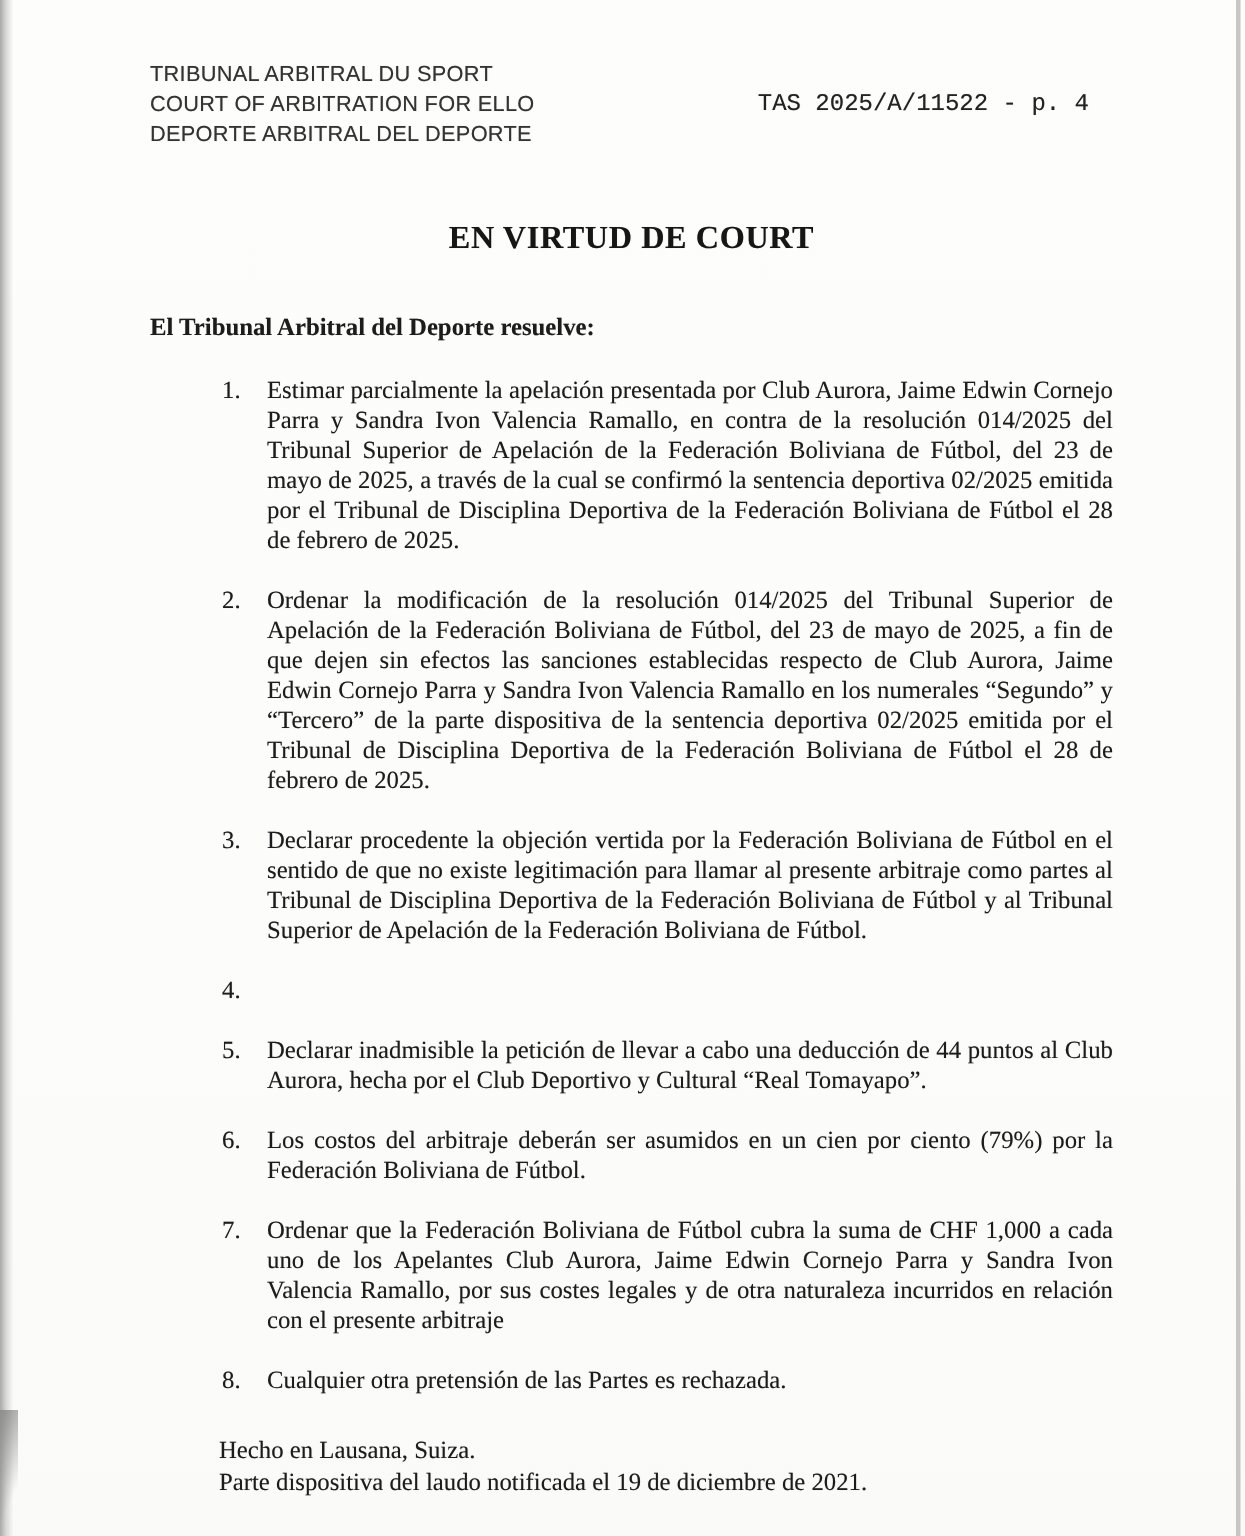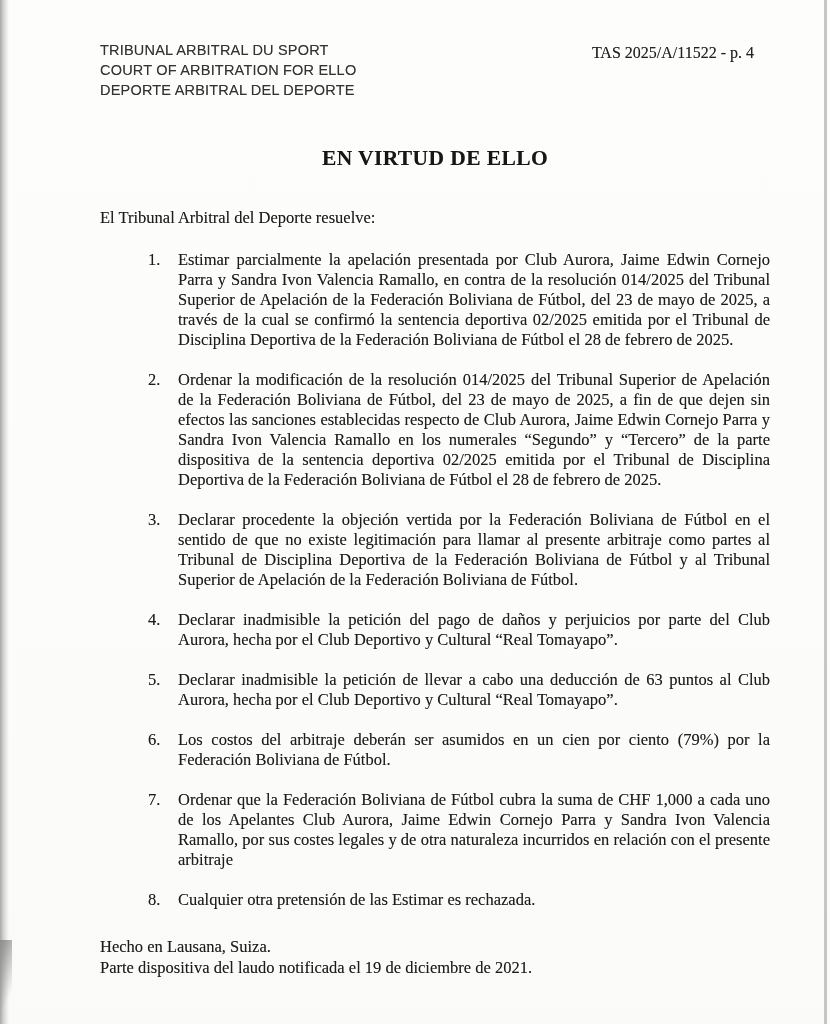--- a/index.html
+++ b/index.html
@@ -7,21 +7,21 @@
     padding: 0;
     background: #e9e9e7;
   }
   .page {
     position: relative;
     width: 830px;
     height: 1024px;
     margin: 0;
     background: linear-gradient(180deg, #fdfdfc 0%, #fcfcfa 60%, #fafaf8 100%);
     box-sizing: border-box;
-    padding: 40px 60px 0 100px;
+    padding: 40px 88px 0 100px;
     font-family: "Liberation Serif", serif;
     color: #1c1c1c;
     text-shadow: 0 0 0.5px rgba(40,40,40,0.45);
     overflow: hidden;
   }
   .scan-edge-left {
     position: absolute;
     left: 0; top: 0; bottom: 0;
     width: 9px;
     background: linear-gradient(90deg, #a9a9a7 0%, #d8d8d6 45%, rgba(255,255,255,0) 100%);
@@ -45,37 +45,37 @@
   }
   .org div {
     font-family: "Liberation Sans", sans-serif;
     font-size: 14.5px;
     line-height: 20px;
     letter-spacing: 0.2px;
     color: #333331;
     white-space: nowrap;
   }
   .case-ref {
-    font-family: Liberation Serif, serif;
+    font-family: Liberation Mono, monospace;
     font-size: 16px;
     color: #222220;
-    margin-top: 4px;
+    margin-top: 20px;
     padding-right: 16px;
     white-space: nowrap;
   }
   .title {
     text-align: center;
     font-size: 21.5px;
     font-weight: bold;
     letter-spacing: 0.4px;
     margin: 46px 0 0 0;
     color: #161614;
   }
   .intro {
-    font-weight: normal;
+    font-weight: bold;
     font-size: 16.5px;
     line-height: 21px;
     margin: 36px 0 0 0;
   }
   .items {
     list-style: none;
     margin: 22px 0 0 0;
     padding: 0;
   }
   .item {
@@ -90,75 +90,75 @@
     margin-left: 48px;
   }
   .item .txt {
     flex: 1;
     text-align: justify;
   }
   .doc-footer {
     margin-top: 26px;
     font-size: 16.5px;
     line-height: 21px;
+    margin-left: 46px;
   }
 </style>
 </head>
 <body>
 
 <div class="page">
   <div class="scan-edge-left"></div>
   <div class="scan-edge-left-smudge"></div>
   <div class="scan-edge-right"></div>
 
   <header class="doc-header">
     <div class="org">
       <div>TRIBUNAL ARBITRAL DU SPORT</div>
       <div>COURT OF ARBITRATION FOR ELLO</div>
       <div>DEPORTE ARBITRAL DEL DEPORTE</div>
     </div>
     <div class="case-ref">TAS 2025/A/11522 - p. 4</div>
   </header>
 
-  <h1 class="title">EN VIRTUD DE ELLO</h1>
+  <h1 class="title">EN VIRTUD DE COURT</h1>
 
   <p class="intro">El Tribunal Arbitral del Deporte resuelve:</p>
 
   <ol class="items">
     <li class="item">
       <span class="num">1.</span>
       <span class="txt">Estimar parcialmente la apelación presentada por Club Aurora, Jaime Edwin Cornejo Parra y Sandra Ivon Valencia Ramallo, en contra de la resolución 014/2025 del Tribunal Superior de Apelación de la Federación Boliviana de Fútbol, del 23 de mayo de 2025, a través de la cual se confirmó la sentencia deportiva 02/2025 emitida por el Tribunal de Disciplina Deportiva de la Federación Boliviana de Fútbol el 28 de febrero de 2025.</span>
     </li>
     <li class="item">
       <span class="num">2.</span>
       <span class="txt">Ordenar la modificación de la resolución 014/2025 del Tribunal Superior de Apelación de la Federación Boliviana de Fútbol, del 23 de mayo de 2025, a fin de que dejen sin efectos las sanciones establecidas respecto de Club Aurora, Jaime Edwin Cornejo Parra y Sandra Ivon Valencia Ramallo en los numerales “Segundo” y “Tercero” de la parte dispositiva de la sentencia deportiva 02/2025 emitida por el Tribunal de Disciplina Deportiva de la Federación Boliviana de Fútbol el 28 de febrero de 2025.</span>
     </li>
     <li class="item">
       <span class="num">3.</span>
       <span class="txt">Declarar procedente la objeción vertida por la Federación Boliviana de Fútbol en el sentido de que no existe legitimación para llamar al presente arbitraje como partes al Tribunal de Disciplina Deportiva de la Federación Boliviana de Fútbol y al Tribunal Superior de Apelación de la Federación Boliviana de Fútbol.</span>
     </li>
     <li class="item">
       <span class="num">4.</span>
-      <span class="txt">Declarar inadmisible la petición del pago de daños y perjuicios por parte del Club Aurora, hecha por el Club Deportivo y Cultural “Real Tomayapo”.</span>
     </li>
     <li class="item">
       <span class="num">5.</span>
-      <span class="txt">Declarar inadmisible la petición de llevar a cabo una deducción de 63 puntos al Club Aurora, hecha por el Club Deportivo y Cultural “Real Tomayapo”.</span>
+      <span class="txt">Declarar inadmisible la petición de llevar a cabo una deducción de 44 puntos al Club Aurora, hecha por el Club Deportivo y Cultural “Real Tomayapo”.</span>
     </li>
     <li class="item">
       <span class="num">6.</span>
       <span class="txt">Los costos del arbitraje deberán ser asumidos en un cien por ciento (79%) por la Federación Boliviana de Fútbol.</span>
     </li>
     <li class="item">
       <span class="num">7.</span>
       <span class="txt">Ordenar que la Federación Boliviana de Fútbol cubra la suma de CHF 1,000 a cada uno de los Apelantes Club Aurora, Jaime Edwin Cornejo Parra y Sandra Ivon Valencia Ramallo, por sus costes legales y de otra naturaleza incurridos en relación con el presente arbitraje</span>
     </li>
     <li class="item">
       <span class="num">8.</span>
-      <span class="txt">Cualquier otra pretensión de las Estimar es rechazada.</span>
+      <span class="txt">Cualquier otra pretensión de las Partes es rechazada.</span>
     </li>
   </ol>
 
   <footer class="doc-footer">
     <div>Hecho en Lausana, Suiza.</div>
     <div>Parte dispositiva del laudo notificada el 19 de diciembre de 2021.</div>
   </footer>
 </div>
 
 </body></html>

